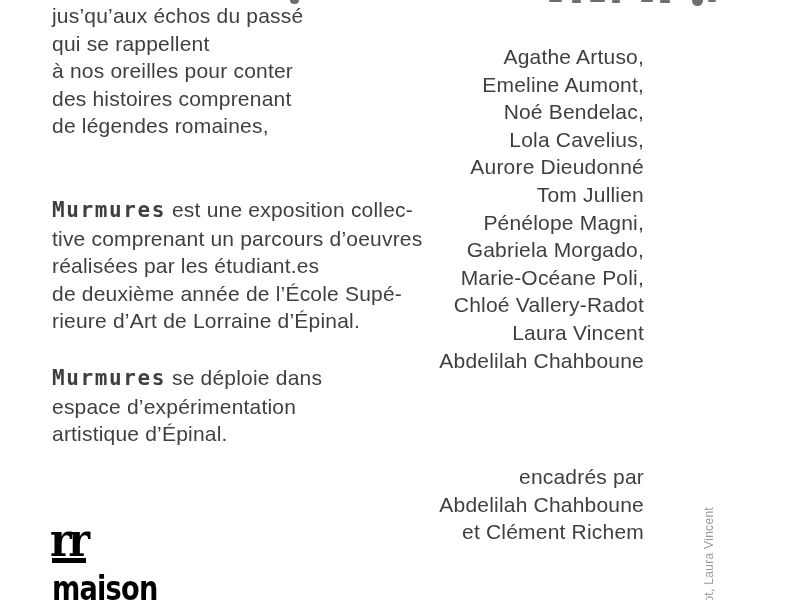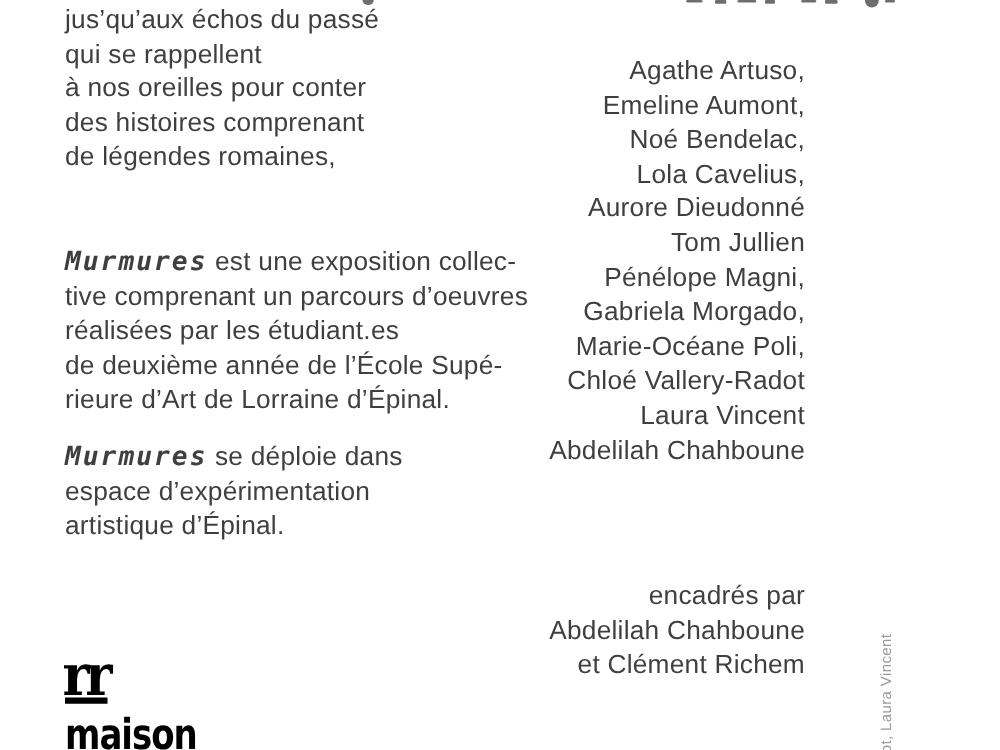--- a/index.html
+++ b/index.html
@@ -6,25 +6,25 @@
   .page{
     position:relative;width:720px;height:600px;overflow:hidden;
     background:#ffffff;
     font-family:"Liberation Sans",sans-serif;
     color:#3f3f3f;
   }
   .textblock{position:absolute;font-size:21px;letter-spacing:.2px;}
   .line{line-height:27.6px;white-space:pre-wrap;}
   .em{
     font-family:"DejaVu Sans Mono",monospace;
-    font-style:italic;font-weight:600;letter-spacing:1.6px;
+    font-weight:600;letter-spacing:1.6px;
   }
   #intro{left:52px;top:2px;}
   #about{left:52px;top:196px;}
-  #location{left:52px;top:352px;}
+  #location{left:52px;top:364px;}
   #artists{right:76px;top:2px;text-align:right;margin-top:41px;}
   #supervisors{right:76px;top:463px;text-align:right;}
 
   
   .frag{position:absolute;top:0;height:7px;}
   .frag i{position:absolute;top:0;background:#6e6e6e;border-radius:1px;display:block;}
 
   
   #logo-mark{
     position:absolute;left:50px;top:522px;

